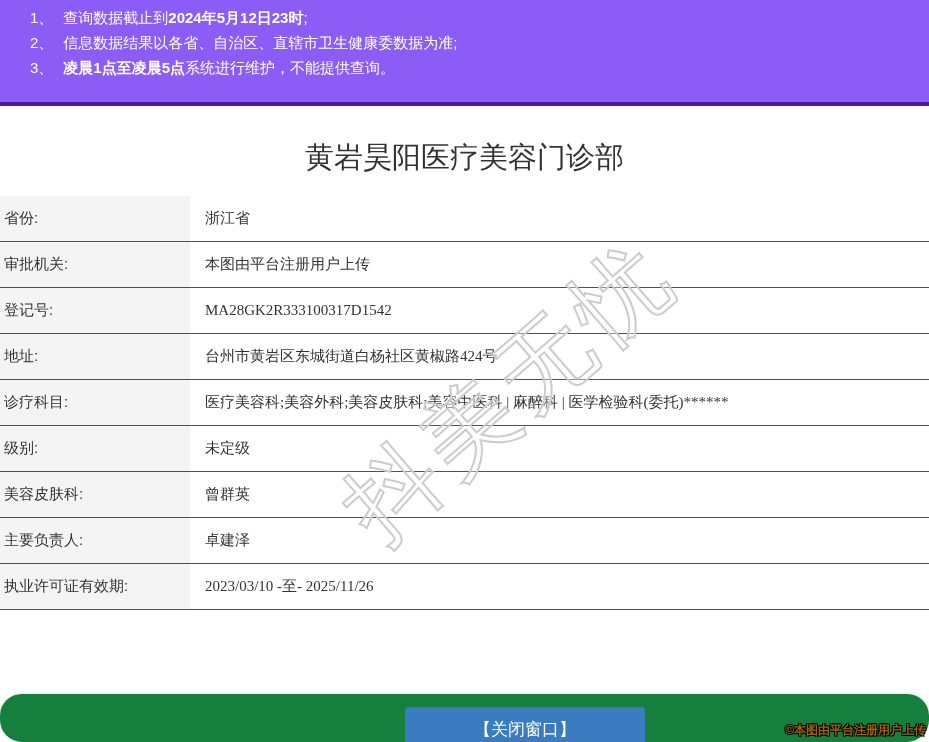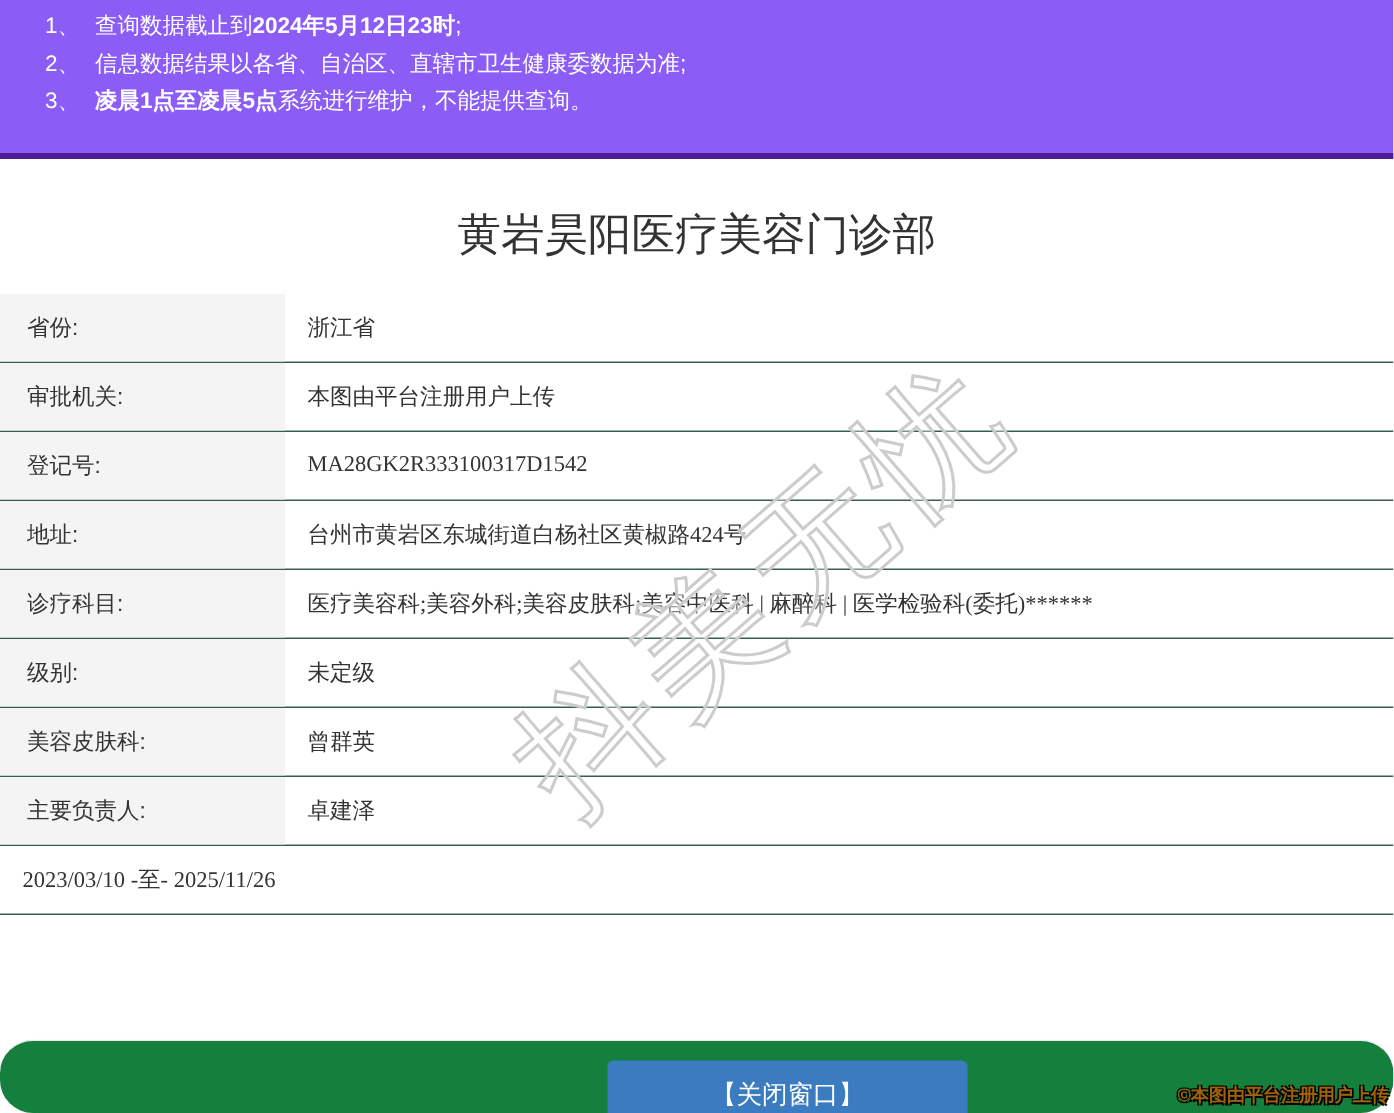--- a/index.html
+++ b/index.html
@@ -48,21 +48,21 @@
     font-size: 15px;
     color: #333;
     background: #fff;
   }
   .detail-label {
     flex: none;
     width: 190px;
     background: #f4f4f4;
     display: flex;
     align-items: center;
-    padding-left: 18px;
+    padding-left: 4px;
   }
   .detail-value {
     display: flex;
     align-items: center;
     padding-left: 15px;
     white-space: nowrap;
     font-family: Liberation Serif, serif;
   }
   
   .button-area {
@@ -151,20 +151,21 @@
     </div>
     <div class="detail-row">
       <div class="detail-label">美容皮肤科:</div>
       <div class="detail-value">曾群英</div>
     </div>
     <div class="detail-row">
       <div class="detail-label">主要负责人:</div>
       <div class="detail-value">卓建泽</div>
     </div>
     <div class="detail-row">
+      <div class="detail-label">执业许可证有效期:</div>
       <div class="detail-value">2023/03/10 -至- 2025/11/26</div>
     </div>
   </div>
 
 <div class="button-area">
   <button class="close-btn">【关闭窗口】</button>
 </div>
 
 <div class="watermark">抖美无忧</div>
 

